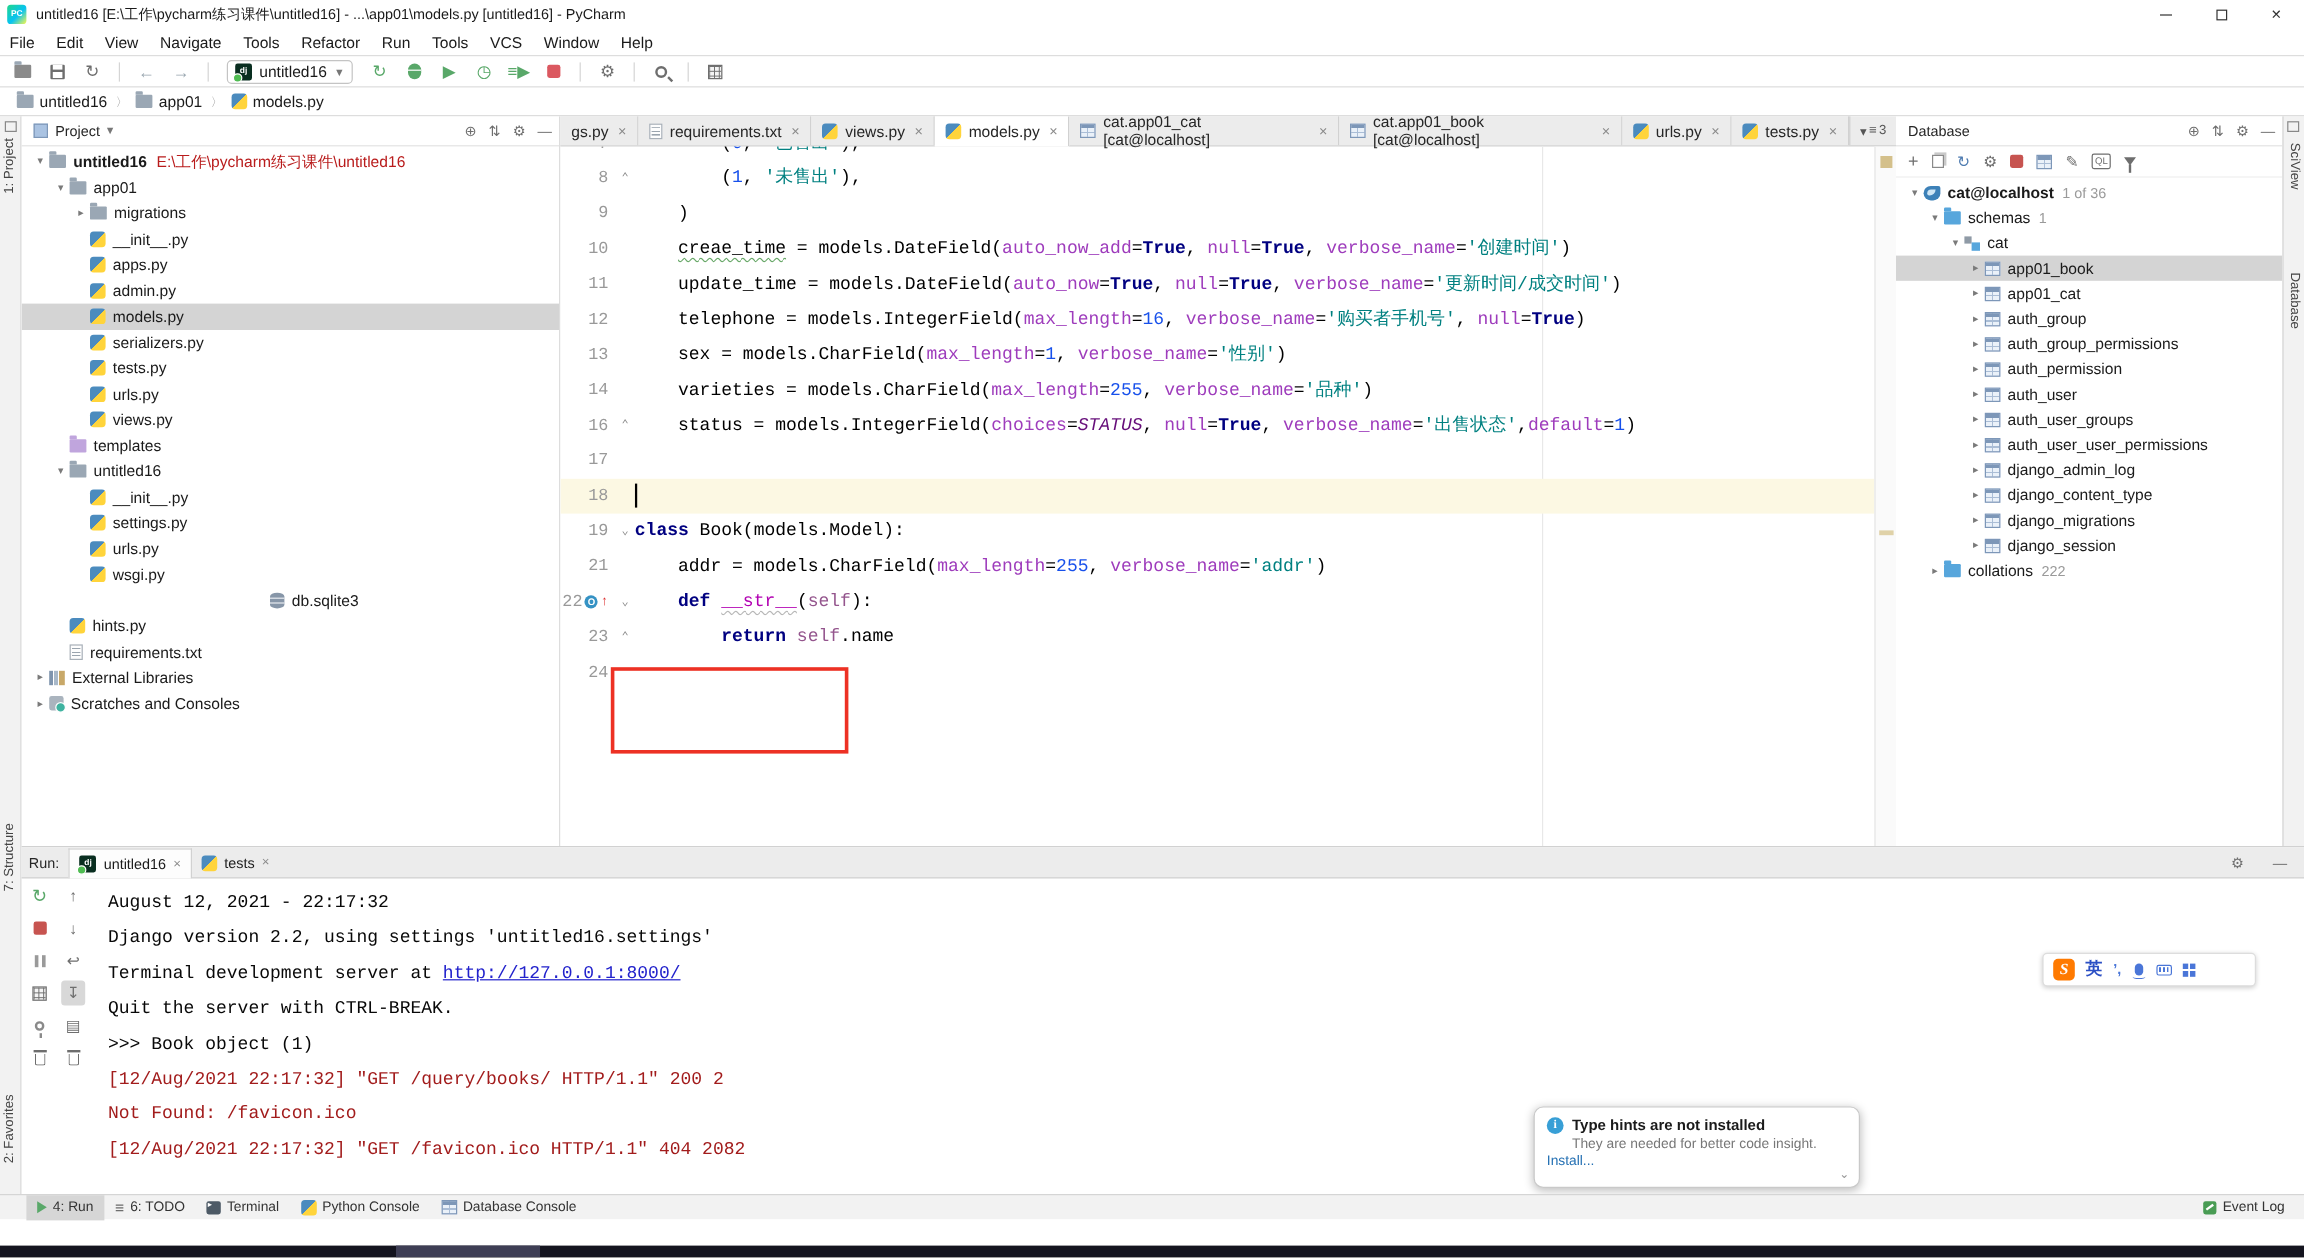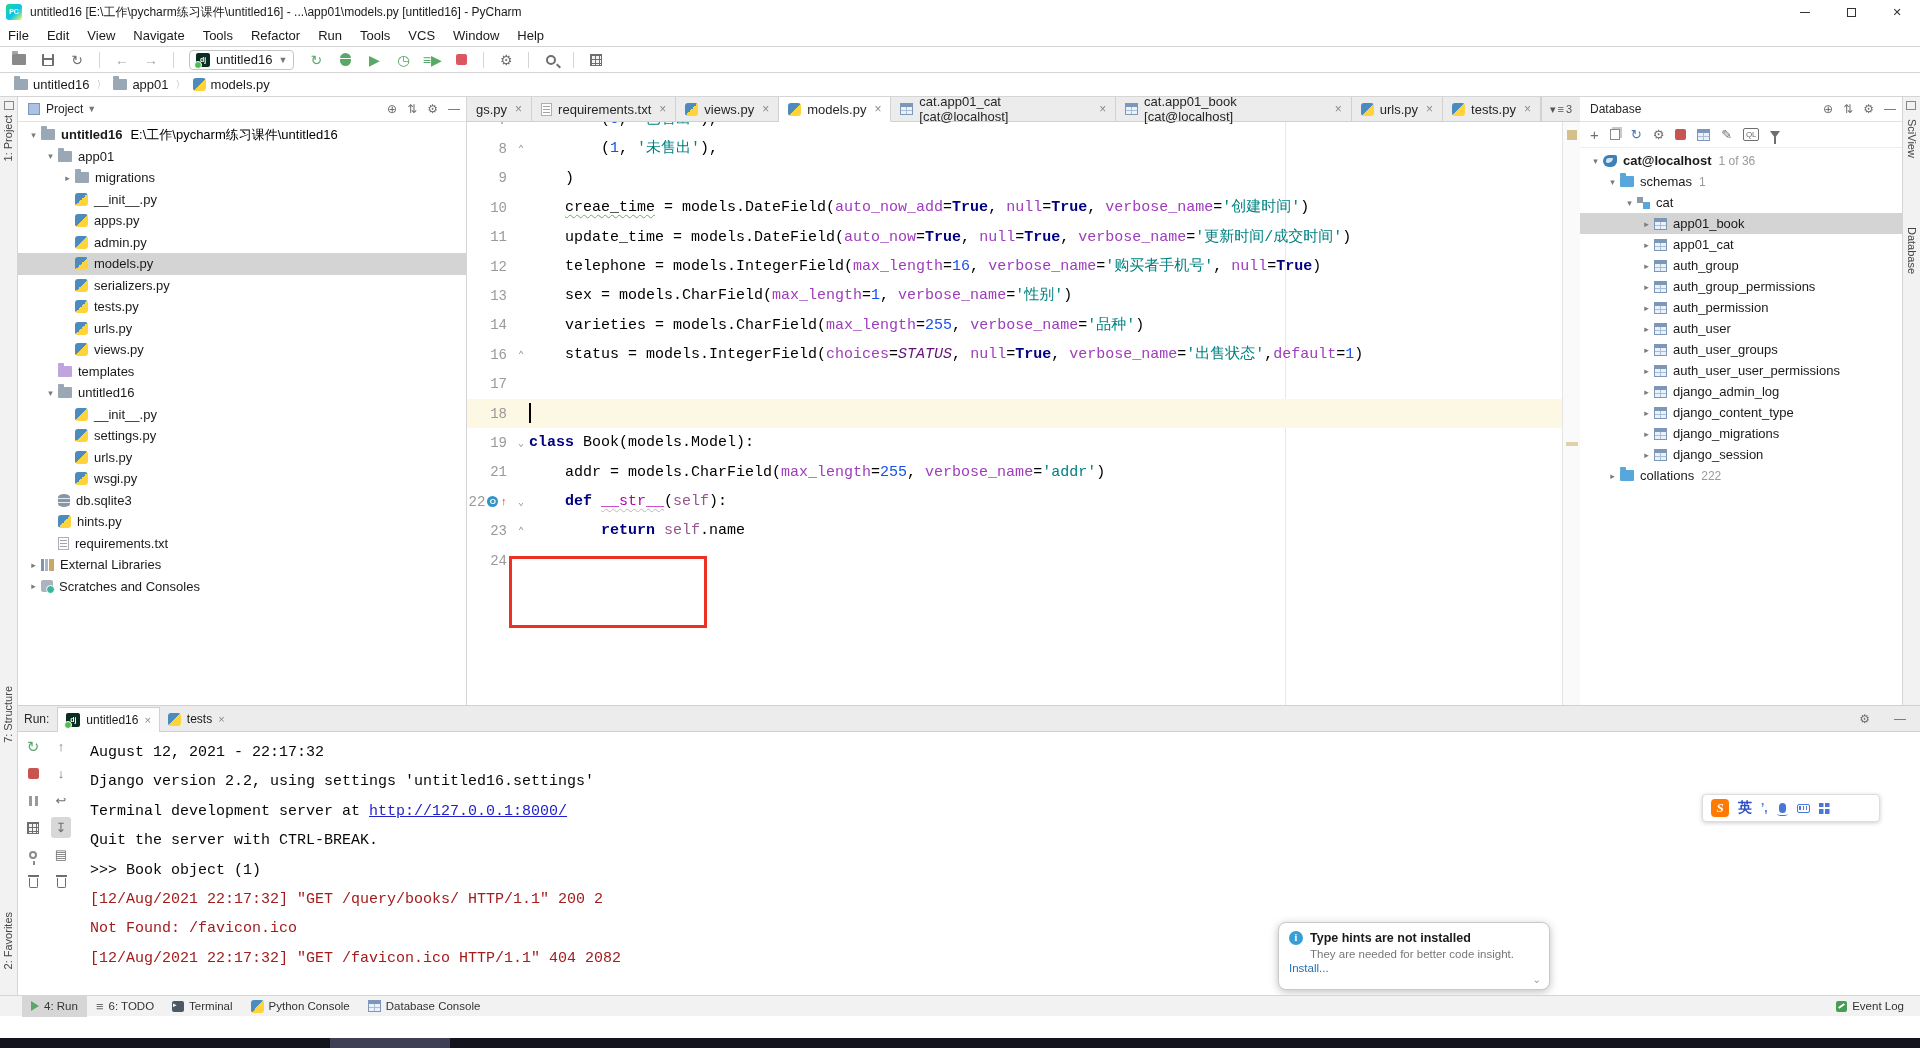--- a/index.html
+++ b/index.html
@@ -107,21 +107,21 @@
   
   .project-panel{position:absolute;left:18px;top:97px;width:449px;height:608px;background:#fff;border-right:1px solid #d5d5d5;}
   .panel-head{height:25px;display:flex;align-items:center;padding:0 6px 0 10px;font-size:12px;color:#262626;border-bottom:1px solid #e3e3e3;}
   .panel-head .spacer{flex:1;}
   .ph-ic{margin-left:10px;font-size:12px;color:#6e6e6e;}
   .tree{overflow:hidden;height:583px;padding-top:2px;}
   .tree-row{height:21.5px;display:flex;align-items:center;font-size:13px;white-space:nowrap;}
   .tree-row.selected{background:#d4d4d4;}
   .tree-row .chev{width:15px;text-align:center;color:#7a7a7a;font-size:9px;flex:none;}
   .tree-row .ic{margin-right:6px;flex:none;}
-  .tree-row .hint{color:#000000;margin-left:8px;}
+  .tree-row .hint{color:#b91c1c;margin-left:8px;}
   .tree-row .badge{color:#9a9a9a;margin-left:7px;font-size:12px;}
   .tree-row .lbl.b{font-weight:bold;}
 
   
   .editor{position:absolute;left:467px;top:97px;width:1113px;height:608px;background:#fff;}
   .tabstrip{height:25px;background:#ececec;border-bottom:1px solid #d1d1d1;display:flex;align-items:stretch;}
   .tab{display:flex;align-items:center;gap:6px;padding:0 9px;border-right:1px solid #d1d1d1;font-size:13px;color:#262626;background:#ececec;}
   .tab.active{background:#fff;margin-bottom:-1px;border-bottom:1px solid #fff;}
   .tab .close{color:#8a8a8a;font-size:12px;margin-left:2px;}
   .tab-overflow{margin-left:auto;display:flex;align-items:center;gap:2px;padding:0 8px;color:#555;font-size:11px;border-left:1px solid #d1d1d1;}
@@ -406,21 +406,21 @@
         <div class="tree-row" style="padding-left: 42px;">
           <span class="chev"></span>
           <span class="ic ic-py"></span>
           <span class="lbl">urls.py</span>
         </div>
         <div class="tree-row" style="padding-left: 42px;">
           <span class="chev"></span>
           <span class="ic ic-py"></span>
           <span class="lbl">wsgi.py</span>
         </div>
-        <div class="tree-row" style="padding-left: 25px;">
+        <div class="tree-row" style="padding-left: 25px; justify-content: center;">
           <span class="chev"></span>
           <span class="ic ic-db"></span>
           <span class="lbl">db.sqlite3</span>
         </div>
         <div class="tree-row" style="padding-left: 25px;">
           <span class="chev"></span>
           <span class="ic ic-py"></span>
           <span class="lbl">hints.py</span>
         </div>
         <div class="tree-row" style="padding-left: 25px;">

